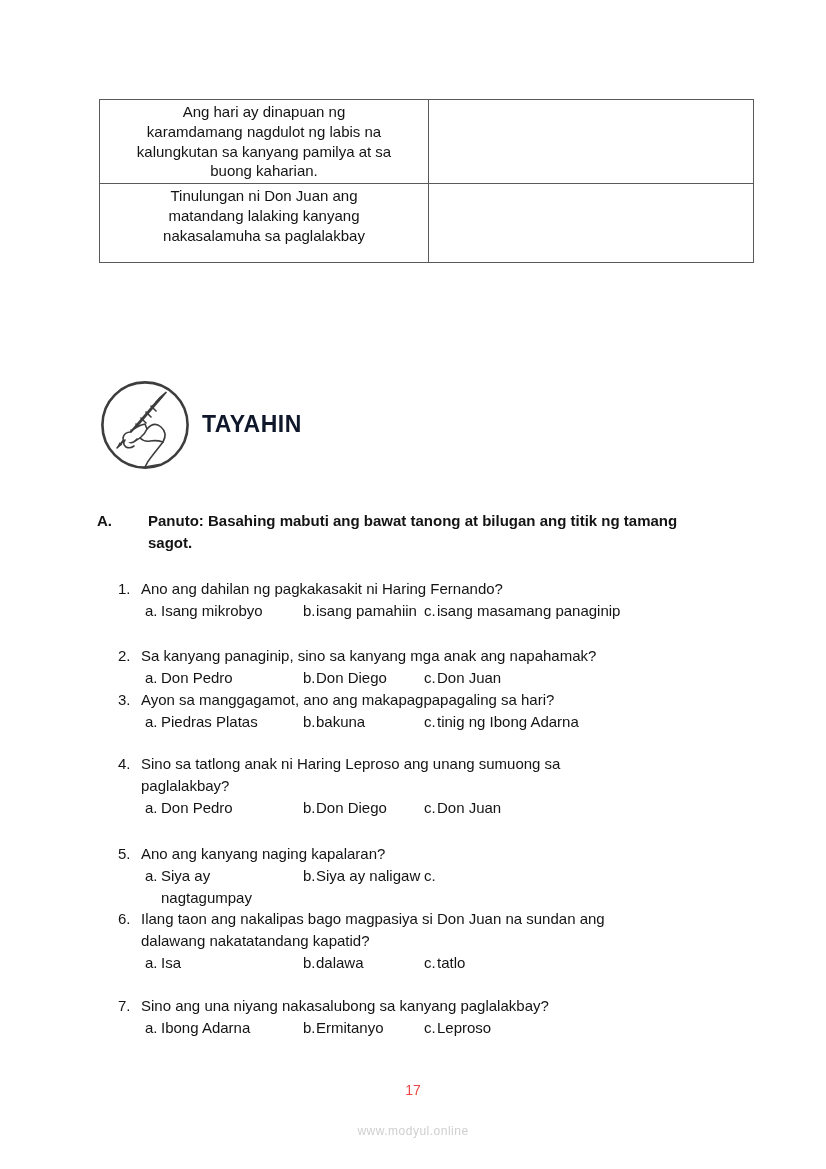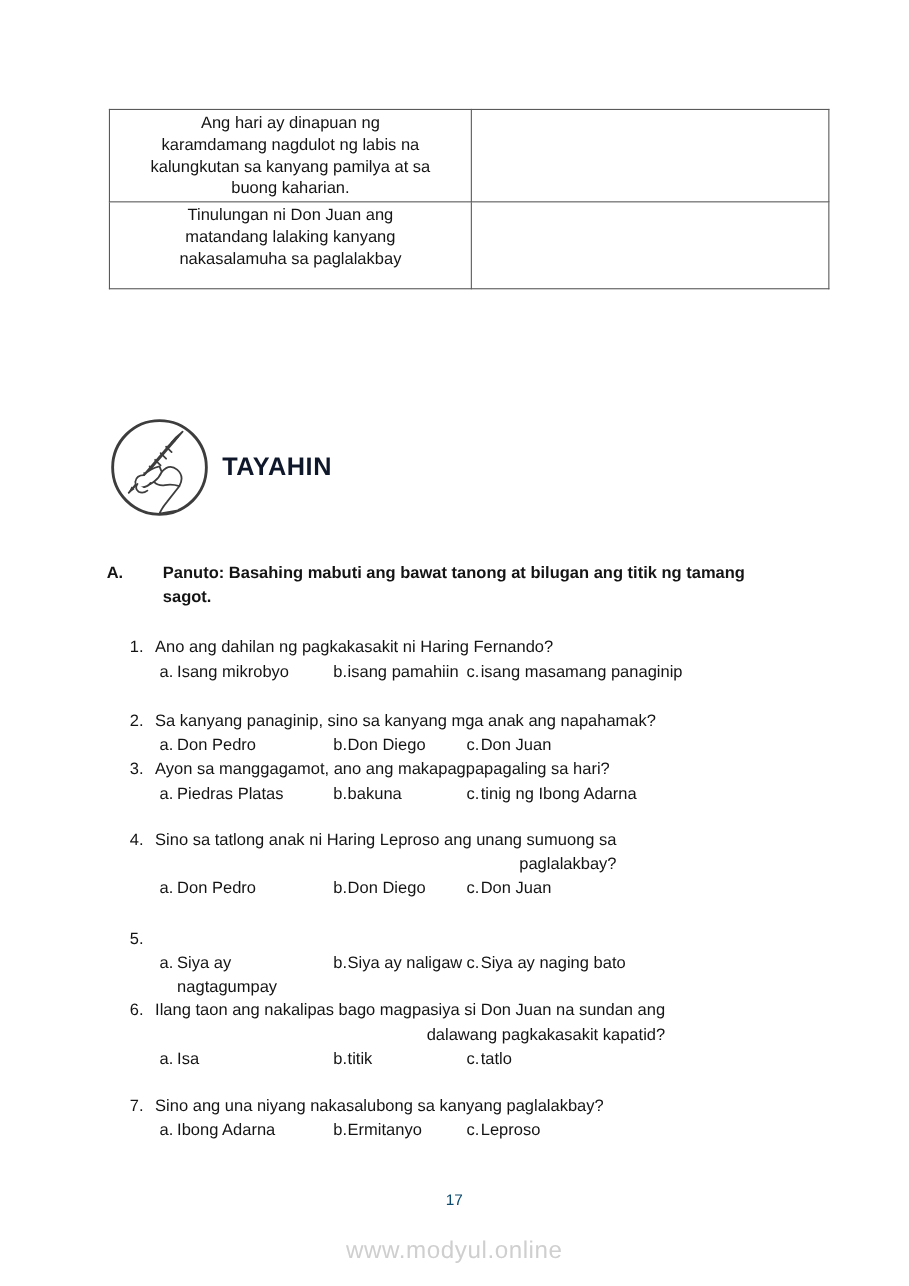--- a/index.html
+++ b/index.html
@@ -55,38 +55,38 @@
   .section-a .sec-text  { white-space: pre-line; width: 600px; margin-left: 30px; }
 
   
   .question {
     position: absolute; left: 98px;
     font-size: 15px; line-height: 22px;
     width: 700px;
   }
   .q-line { margin-left: 20px; display: flex; }
   .q-num  { width: 23px; flex: none; }
-  .q-text { white-space: pre-line; text-align: right; }
+  .q-text { white-space: pre-line; }
   .opts {
     margin-left: 47px;
     display: grid;
     grid-template-columns: 158px 121px auto;
   }
   .opt { display: flex; }
   .opt .opt-letter { flex: none; width: 13px; }
   .opt.opt-a .opt-letter { width: 16px; }
 
   
   .page-number {
     position: absolute; left: 0; top: 1082px; width: 826px;
-    text-align: center; font-size: 14px; color: #0c4a6e;
+    text-align: center; font-size: 14px; color: #ef4444;
   }
   .watermark {
     position: absolute; left: 0; top: 1124px; width: 826px;
-    text-align: center; font-size: 22px; letter-spacing: 0.5px;
+    text-align: center; font-size: 12px; letter-spacing: 0.5px;
     color: #cfcfcf;
   }
 </style>
 </head>
 <body>
 
 <div class="page">
 
   <table class="match-table">
     <tbody>
@@ -221,51 +221,51 @@
       <span class="opt">
           <span class="opt-letter">c.</span>
           <span>Don Juan</span>
         </span>
     </div>
   </div>
 
   <div class="question" style="top:843px">
     <div class="q-line">
       <span class="q-num">5.</span>
+      <span class="q-text">Ano ang kanyang naging kapalaran?</span>
     </div>
     <div class="opts">
       <span class="opt opt-a">
           <span class="opt-letter">a.</span>
           <span>Siya ay nagtagumpay</span>
         </span>
       <span class="opt">
           <span class="opt-letter">b.</span>
           <span>Siya ay naligaw</span>
         </span>
       <span class="opt">
           <span class="opt-letter">c.</span>
-          <span>Siya ay naging bato</span>
         </span>
     </div>
   </div>
 
   <div class="question" style="top:908px">
     <div class="q-line">
       <span class="q-num">6.</span>
       <span class="q-text">Ilang taon ang nakalipas bago magpasiya si Don Juan na sundan ang
-dalawang pagkakasakit kapatid?</span>
+dalawang nakatatandang kapatid?</span>
     </div>
     <div class="opts">
       <span class="opt opt-a">
           <span class="opt-letter">a.</span>
           <span>Isa</span>
         </span>
       <span class="opt">
           <span class="opt-letter">b.</span>
-          <span>titik</span>
+          <span>dalawa</span>
         </span>
       <span class="opt">
           <span class="opt-letter">c.</span>
           <span>tatlo</span>
         </span>
     </div>
   </div>
 
   <div class="question" style="top:995px">
     <div class="q-line">

